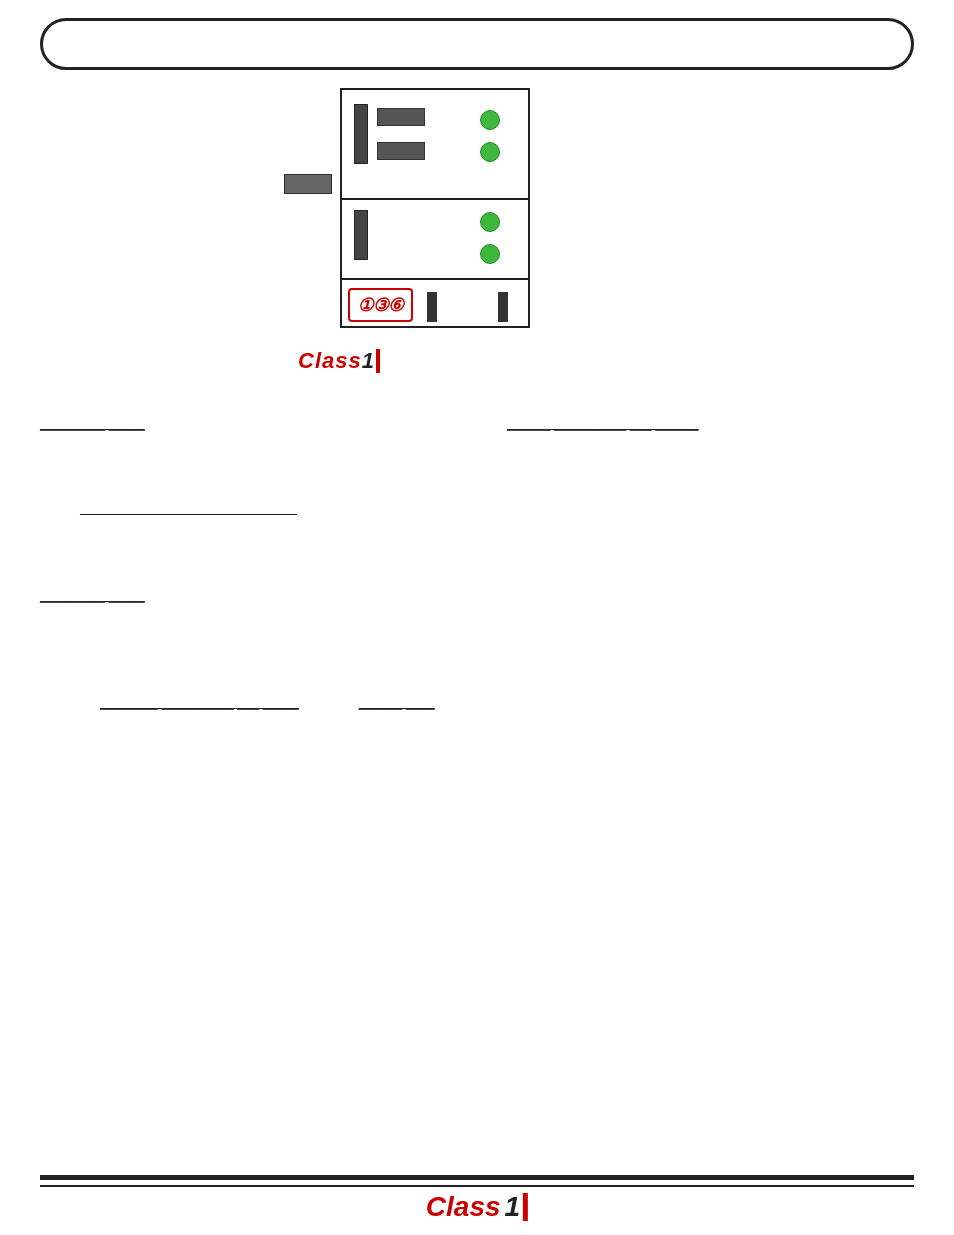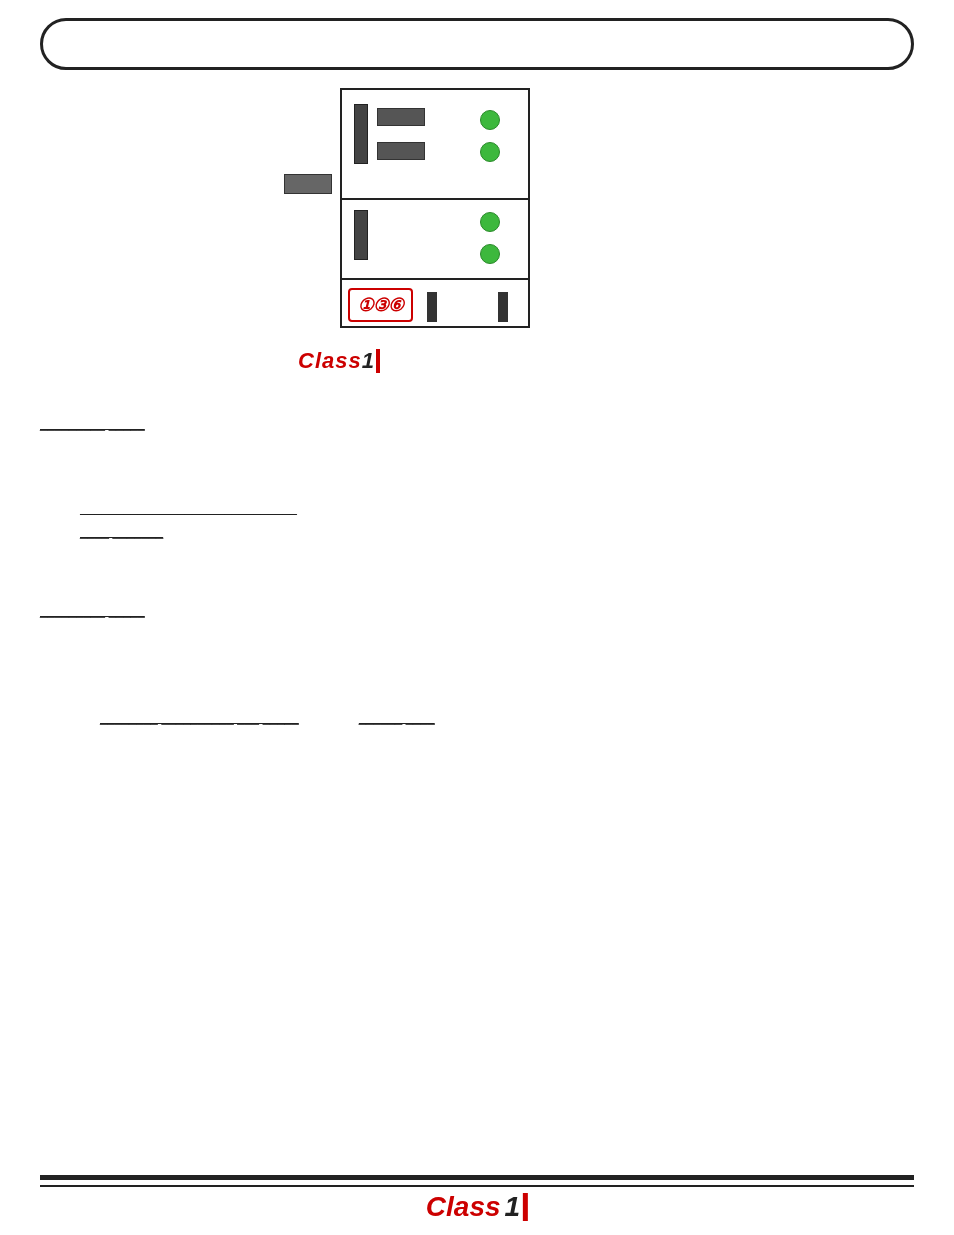--- a/index.html
+++ b/index.html
@@ -237,33 +237,33 @@
   <span class="logo-accent"></span>
 </div>
 
 <div class="text-area">
 
   <div class="text-section">
     <div class="col-layout">
       <div class="col-left">
         <span class="underline-word">_________ _____</span>
       </div>
+      <div class="col-right">
+        <span class="underline-word">______ __________ ___ ______</span>
+      </div>
     </div>
     <div style="height:14px;"></div>
     <div style="height:14px;"></div>
     <div style="height:14px;"></div>
     <div style="height:14px;"></div>
     <div style="height:14px;"></div>
     <div style="margin-left: 40px; font-weight: bold;">
       <span class="underline-word">___________ _______ ___________</span>
     </div>
     <div style="height:8px;"></div>
-    <div style="margin-left: 40px;">
-      <span class="underline-word">____ _______</span>
-    </div>
   </div>
 
   <div class="text-section">
     <div style="height:14px;"></div>
     <div style="height:14px;"></div>
     <div style="height:14px;"></div>
     <div>
       <span class="underline-word">_________ _____</span>
     </div>
   </div>

